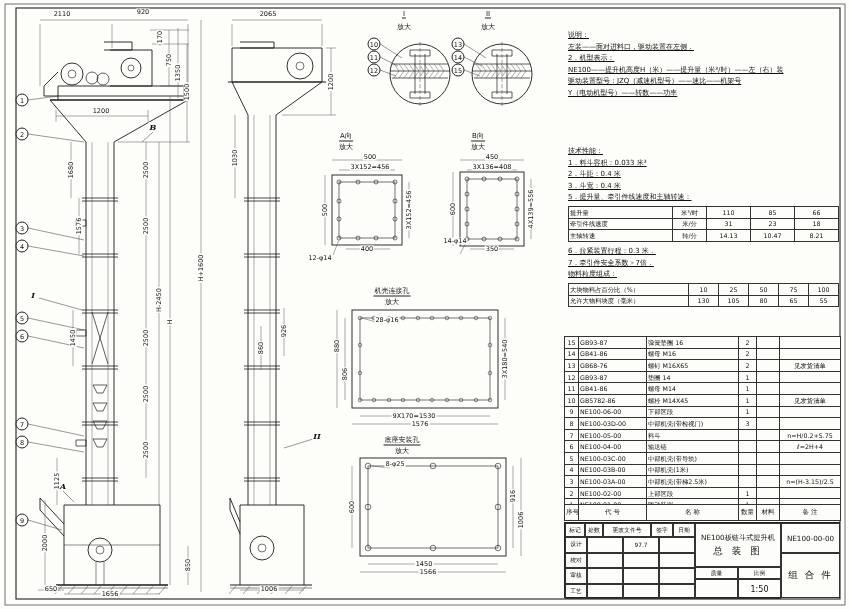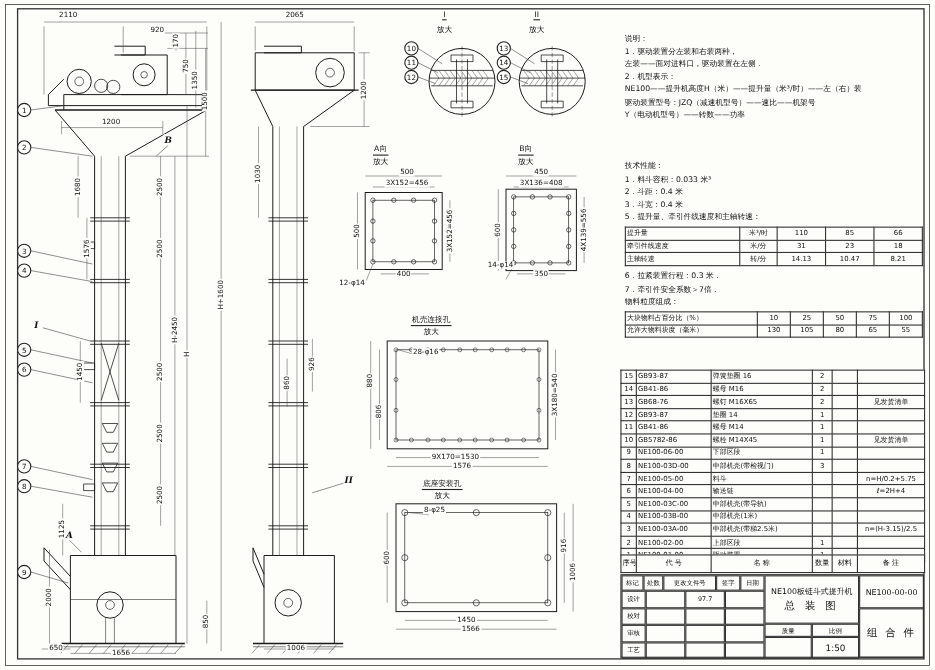--- a/index.html
+++ b/index.html
@@ -4,21 +4,21 @@
 <style>
   html,body{margin:0;padding:0;background:#e8e8e4;}
   #stage{position:relative;width:850px;height:609px;background:#fdfdfa;font-family:"DejaVu Sans",sans-serif;color:#111;overflow:hidden;}
   #stage svg{position:absolute;left:0;top:0;z-index:1;}
   .d{position:absolute;z-index:3;font-size:6.5px;line-height:7px;background:#fdfdfa;padding:0 1px;white-space:nowrap;transform:translate(-50%,-50%);color:#111;}
   .d.v{transform:translate(-50%,-50%) rotate(-90deg);}
   .bal{position:absolute;z-index:3;width:11px;height:11px;border:0.8px solid #222;border-radius:50%;background:#fdfdfa;font-size:6.5px;display:flex;align-items:center;justify-content:center;transform:translate(-50%,-50%);}
   .mk{position:absolute;z-index:3;font-size:8px;font-weight:bold;font-style:italic;background:#fdfdfa;padding:0 1px;transform:translate(-50%,-50%);font-family:"DejaVu Serif",serif;}
   .dt{position:absolute;z-index:3;font-size:7px;white-space:nowrap;transform:translate(-50%,-50%);background:#fdfdfa;padding:0 1px;}
   .dt.t{border-bottom:0.8px solid #222;}
-  .tb{position:absolute;z-index:3;font-size:7px;line-height:11.5px;white-space:nowrap;}
+  .tb{position:absolute;z-index:3;font-size:7px;line-height:11.5px;white-space:nowrap;text-decoration:underline;}
   table{position:absolute;z-index:4;border-collapse:collapse;table-layout:fixed;background:#fdfdfa;}
   td{border:0.6px solid #333;font-size:6.3px;line-height:7px;padding:0 1px;height:10.6px;overflow:hidden;white-space:nowrap;text-align:center;}
   #speed-table td:first-child,#particle-table td:first-child{text-align:left;}
   #bom-rows td:nth-child(2),#bom-rows td:nth-child(3){text-align:left;}
   #bom-header td{height:15px;font-size:6.5px;}
   #titleblock{position:absolute;z-index:4;left:564px;top:522px;width:276px;height:76px;border:1px solid #222;background:#fdfdfa;box-sizing:border-box;}
   .c{position:absolute;border:0.5px solid #333;box-sizing:border-box;display:flex;align-items:center;justify-content:center;font-size:5.8px;overflow:hidden;white-space:nowrap;}
 </style>
 </head>
 <body>
@@ -170,21 +170,21 @@
     <path d="M337,310 L337,408 M345,318 L345,400 M505,318 L505,400 M360,416 L490,416 M352,424 L498,424 M376,322 L362,318"></path>
     <path d="M352,466 L352,548 M513,466 L513,548 M521,458 L521,556 M368,564 L498,564 M360,572 L506,572 M390,468 L372,466"></path>
   </g>
 
   <g fill="none" stroke="#333" stroke-width="0.5">
     <path d="M28,100 L58,96 M28,134 L84,142 M28,228 L84,240 M28,246 L84,256 M28,318 L84,330 M28,336 L84,348 M28,424 L84,436 M28,442 L84,452 M28,520 L62,530 M380,44 L402,58 M380,57 L398,66 M380,70 L396,76 M464,44 L486,58 M464,57 L482,66 M464,70 L480,76 M153,132 L142,142 M39,298 L82,310 M63,491 L74,502 M313,439 L284,448"></path>
   </g>
 </svg>
 
 <span class="d" style="left:62px;top:14px">2110</span>
-<span class="d" style="left:143px;top:28px">920</span>
+<span class="d" style="left:143px;top:12px">920</span>
 <span class="d v" style="left:160px;top:37px">170</span>
 <span class="d v" style="left:169px;top:60px">750</span>
 <span class="d v" style="left:178px;top:73px">1350</span>
 <span class="d v" style="left:187px;top:92px">1500</span>
 <span class="d" style="left:101px;top:111px">1200</span>
 <span class="d v" style="left:71px;top:170px">1680</span>
 <span class="d v" style="left:79px;top:226px">1576</span>
 <span class="d v" style="left:146px;top:170px">2500</span>
 <span class="d v" style="left:146px;top:226px">2500</span>
 <span class="d v" style="left:73px;top:338px">1450</span>
@@ -264,21 +264,20 @@
 <span class="bal" style="left:22px;top:520px">9</span>
 <span class="bal" style="left:374px;top:44px">10</span>
 <span class="bal" style="left:374px;top:57px">11</span>
 <span class="bal" style="left:374px;top:70px">12</span>
 <span class="bal" style="left:458px;top:44px">13</span>
 <span class="bal" style="left:458px;top:57px">14</span>
 <span class="bal" style="left:458px;top:70px">15</span>
 
 <div class="tb" style="left:568px;top:30px">
   <div>说明：</div>
-  <div>1．驱动装置分左装和右装两种，</div>
   <div>左装——面对进料口，驱动装置在左侧．</div>
   <div>2．机型表示：</div>
   <div>NE100——提升机高度H（米）——提升量（米³/时）——左（右）装</div>
   <div>驱动装置型号：JZQ（减速机型号）——速比——机架号</div>
   <div>Y（电动机型号）——转数——功率</div>
 </div>
 
 <div class="tb" style="left:568px;top:146px">
   <div>技术性能：</div>
   <div>1．料斗容积：0.033 米³</div>

